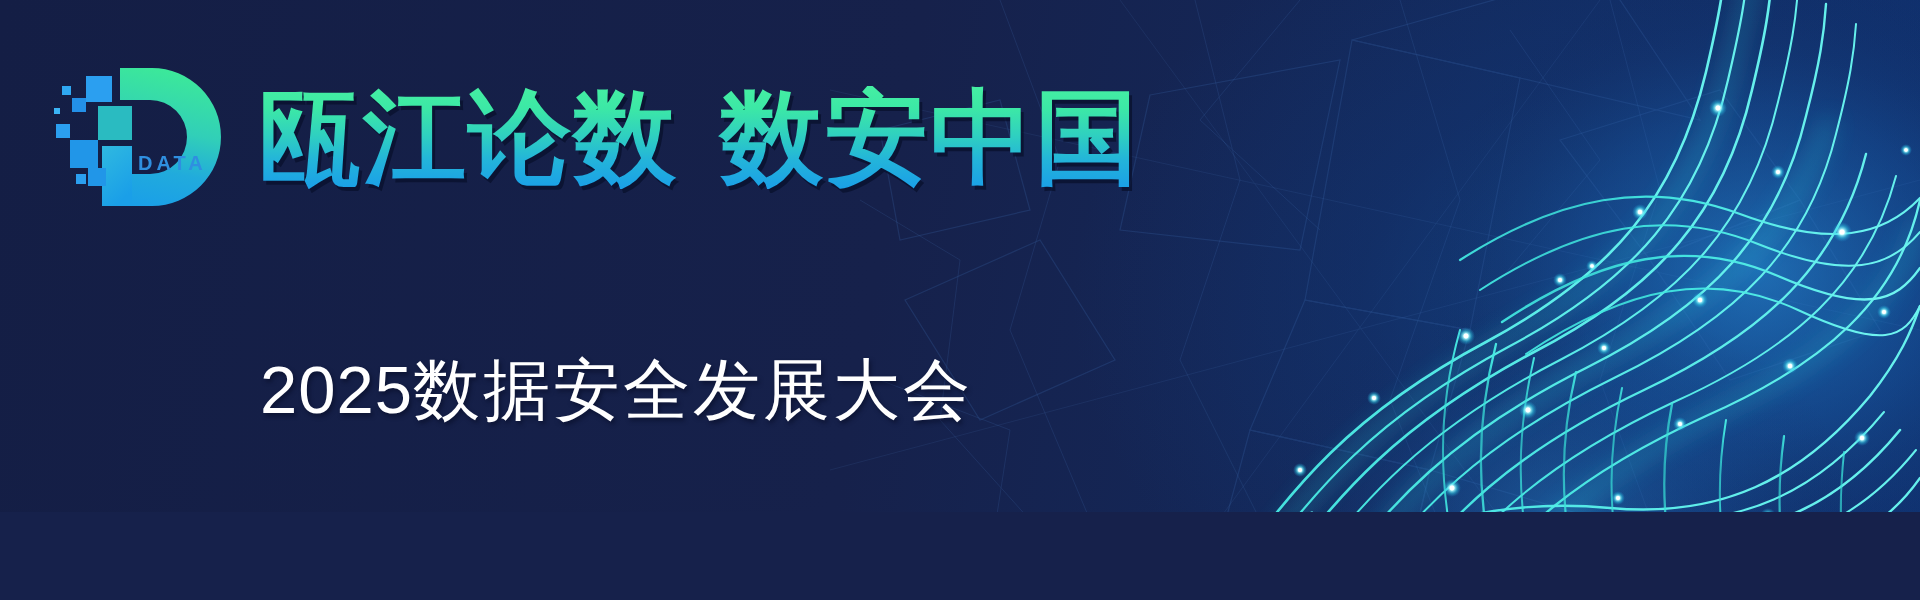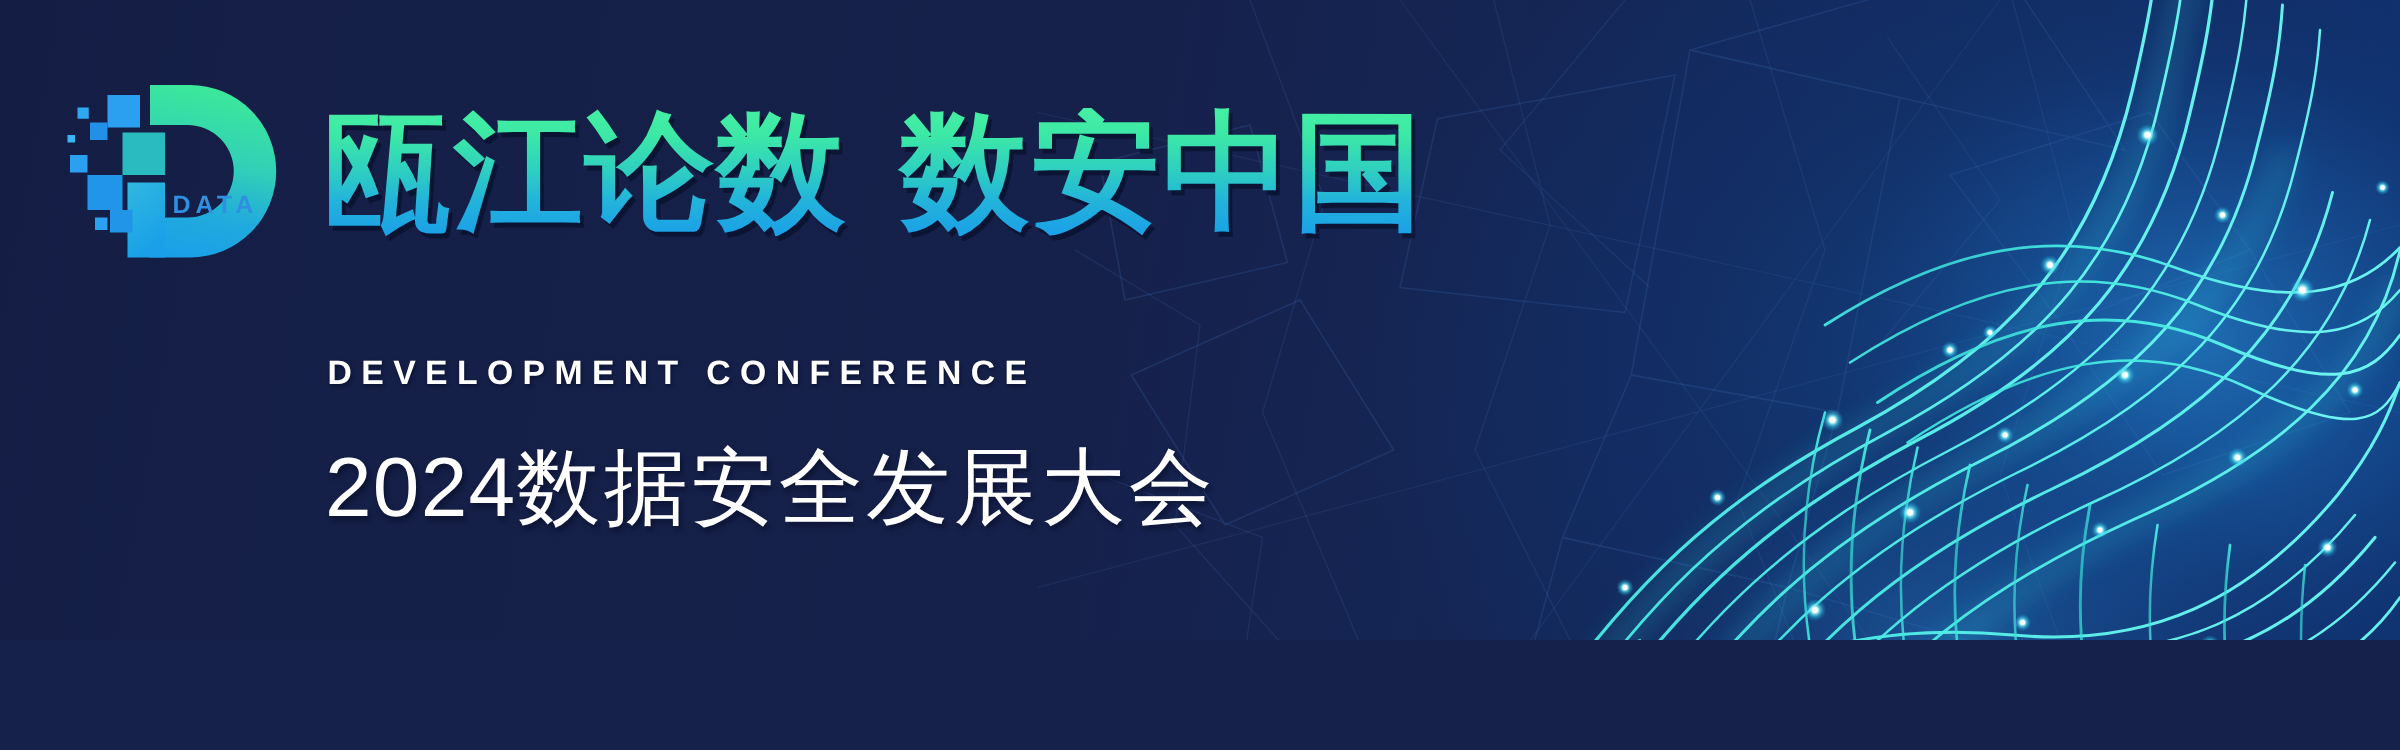--- a/index.html
+++ b/index.html
@@ -268,20 +268,19 @@
     </svg>
   </div>
 
   <div id="text-col">
 
     <div id="main-title">
       <span>瓯江论数</span><span class="gap"></span><span>数安中国</span>
     </div>
 
 
-    <div class="eng-line" id="eng-line-2">DEVELOPMENT CONFERENCE</div>
 
     <div id="sub-title">
-      <span class="year">2024</span><span>数据安全发展大会</span>
+      <span class="year">2025</span><span>数据安全发展大会</span>
     </div>
 
   </div>
 </div>
 
 </body></html>

